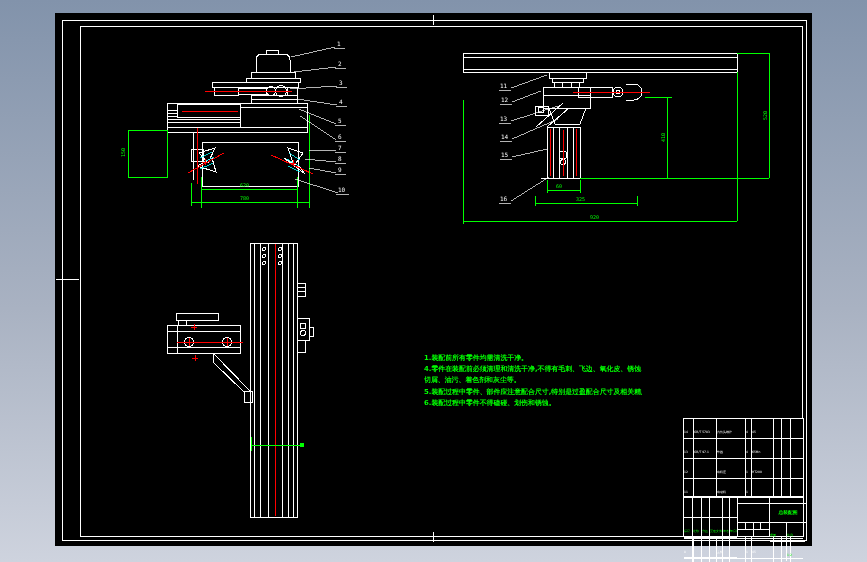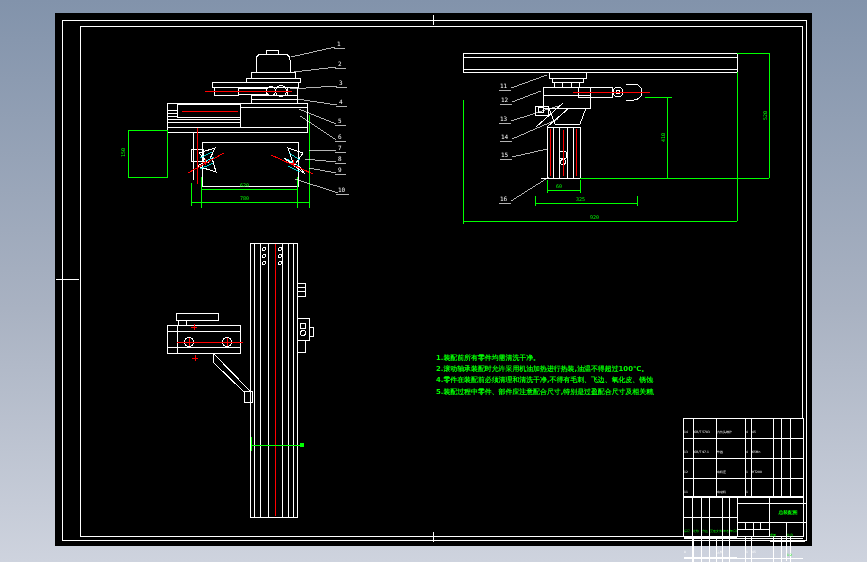--- a/index.html
+++ b/index.html
@@ -13,21 +13,21 @@
   svg .r{stroke:#ff0000;fill:none;stroke-width:1;}
   svg .c{stroke:#00ffff;fill:none;stroke-width:0.8;}
   svg .g{stroke:#00ff00;fill:none;stroke-width:1;}
   svg .gf{fill:#00ff00;stroke:none;}
   svg .ldr{stroke:#fff;stroke-width:0.7;fill:none;}
   svg text{font-family:"DejaVu Sans Mono","DejaVu Sans",monospace;}
   svg .balloon{fill:#ffffff;font-size:6px;}
   svg .dimtext{fill:#00ff00;font-size:5px;}
 
   
-  .notes{position:absolute;left:436px;top:352px;width:218px;}
+  .notes{position:absolute;left:424px;top:352px;width:218px;}
   .notes .t-row{height:11.2px;overflow:hidden;}
   .notes .cell-text{color:#00ff00;font-size:7.5px;line-height:11.2px;white-space:nowrap;
                     font-weight:bold;display:block;transform:scale(.92);transform-origin:0 50%;}
 
   
   .tb-box{position:absolute;box-sizing:border-box;border:1px solid #fff;background:#000;}
   .t-row{display:flex;box-sizing:border-box;}
   .t-cell{box-sizing:border-box;border-right:1px solid #fff;overflow:hidden;white-space:nowrap;
           color:#fff;}
   .t-cell:last-child{border-right:none;}
@@ -317,31 +317,36 @@
   </svg>
 
   <div class="notes">
       <div class="t-row">
         <div class="t-cell">
           <span class="cell-text">1.装配前所有零件均需清洗干净。</span>
         </div>
       </div>
       <div class="t-row">
         <div class="t-cell">
-          <span class="cell-text">2.滚动轴承装配时允许采用机油加热进行热装,油温不得超过100℃。</span>
+          <span class="cell-text">4.零件在装配前必须清理和清洗干净,不得有毛刺、飞边、氧化皮、锈蚀、</span>
         </div>
       </div>
       <div class="t-row">
         <div class="t-cell">
-          <span class="cell-text">4.零件在装配前必须清理和清洗干净,不得有毛刺、飞边、氧化皮、锈蚀、</span>
+          <span class="cell-text">切屑、油污、着色剂和灰尘等。</span>
         </div>
       </div>
       <div class="t-row">
         <div class="t-cell">
           <span class="cell-text">5.装配过程中零件、部件应注意配合尺寸,特别是过盈配合尺寸及相关精度</span>
+        </div>
+      </div>
+      <div class="t-row">
+        <div class="t-cell">
+          <span class="cell-text">6.装配过程中零件不得磕碰、划伤和锈蚀。</span>
         </div>
       </div>
     </div>
 
   <div class="tb-box bom">
     <div class="bom-rows">
         <div class="t-row">
           <div class="t-cell"><span class="cell-text">14</span></div>
           <div class="t-cell"><span class="cell-text">GB/T 5783</span></div>
           <div class="t-cell"><span class="cell-text">六角头螺栓</span></div>

